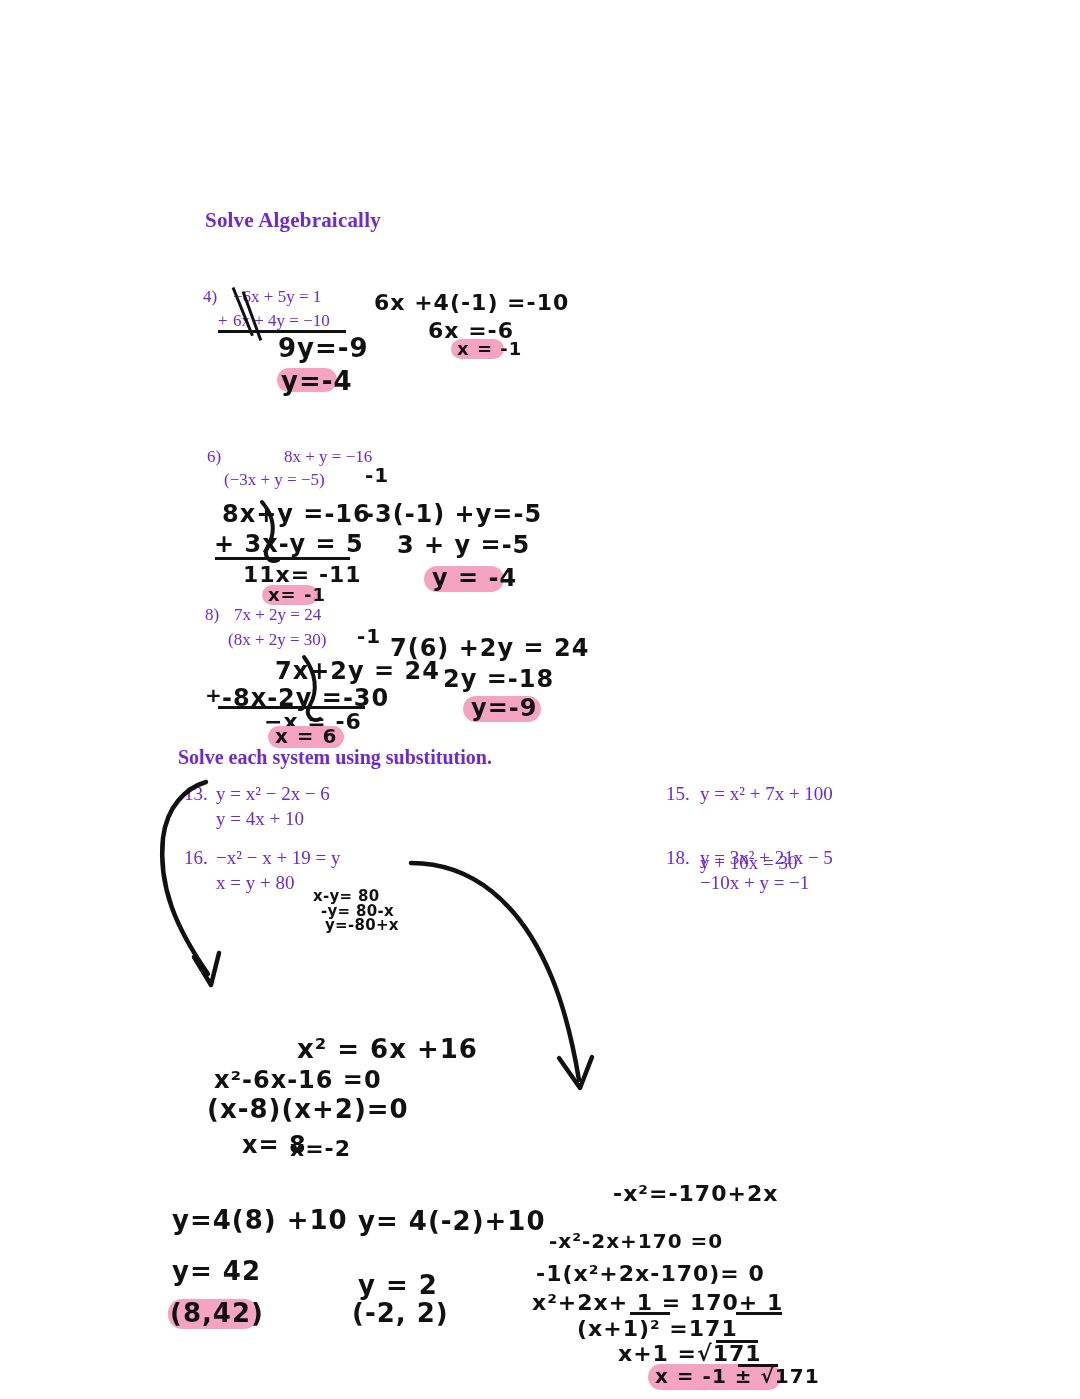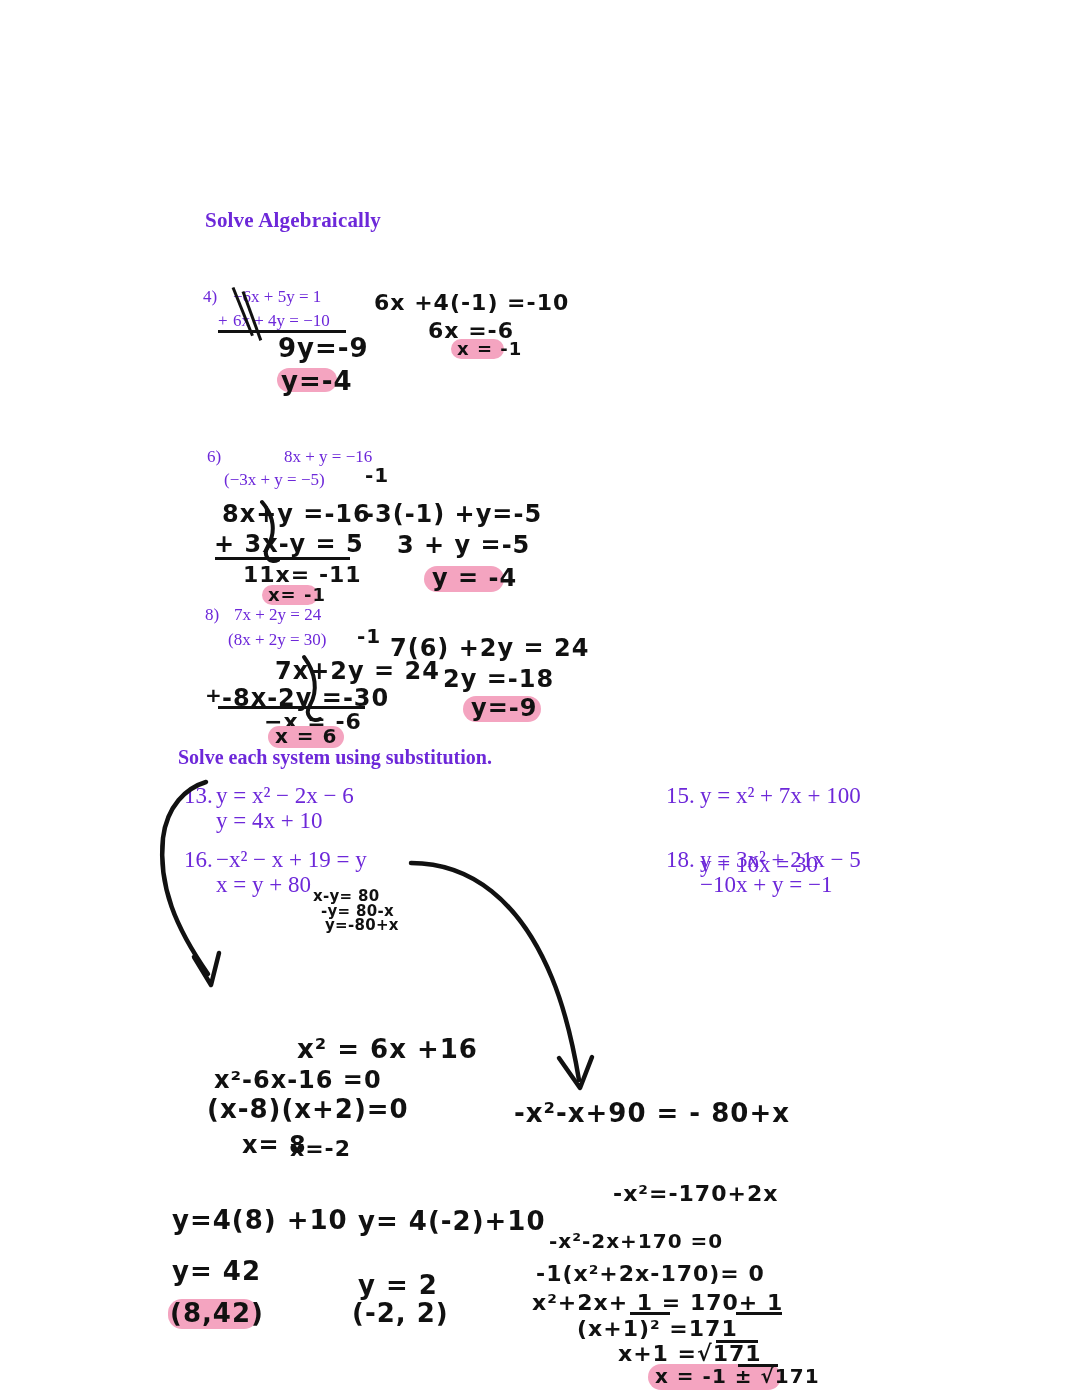--- a/index.html
+++ b/index.html
@@ -10,21 +10,21 @@
     position:relative;
     overflow:hidden;
   }
   .page{position:absolute;inset:0;}
 
   
   .printed{position:absolute;color:#6d28d9;font-family:"Liberation Serif", serif;white-space:nowrap;}
   .hdr{font-weight:bold;font-size:21px;letter-spacing:.2px;}
   .prob{font-size:17px;}
   .sub-hdr{font-weight:bold;font-size:20px;}
-  .bigprob{font-size:23px;}
+  .bigprob{font-size:19px;}
 
   
   .hand{
     position:absolute;
     font-family:"DejaVu Sans", sans-serif;
     font-weight:bold;
     color:#111111;
     white-space:nowrap;
     letter-spacing:1px;
   }
@@ -160,21 +160,20 @@
 
   <div class="hand h26" style="left:172px;top:1205px;">y=4(8) +10</div>
   <div class="hand h26" style="left:172px;top:1256px;">y= 42</div>
   <div class="hl" style="left:168px;top:1299px;width:90px;height:30px;"></div>
   <div class="hand h26 over" style="left:170px;top:1298px;">(8,42)</div>
 
   <div class="hand h26" style="left:358px;top:1206px;">y= 4(-2)+10</div>
   <div class="hand h26" style="left:358px;top:1256px;margin-top:14px;">y = 2</div>
   <div class="hand h26" style="left:352px;top:1298px;">(-2, 2)</div>
 
-  <div class="hand h26" style="left:514px;top:1098px;">-x²-x+90 = - 80+x</div>
   <div class="hand h22" style="left:613px;top:1181px;">-x²=-170+2x</div>
   <div class="hand h20" style="left:549px;top:1229px;">-x²-2x+170 =0</div>
   <div class="hand h22" style="left:536px;top:1261px;">-1(x²+2x-170)= 0</div>
   <div class="hand h22" style="left:532px;top:1290px;">x²+2x+ 1  = 170+ 1</div>
 
   <div class="thinbar" style="left:630px;top:1312px;width:40px;height:3px;"></div>
   <div class="thinbar" style="left:736px;top:1312px;width:46px;height:3px;"></div>
 
   <div class="hand h22" style="left:577px;top:1316px;">(x+1)² =171</div>
   <div class="hand h22" style="left:618px;top:1341px;">x+1 =√171</div>

